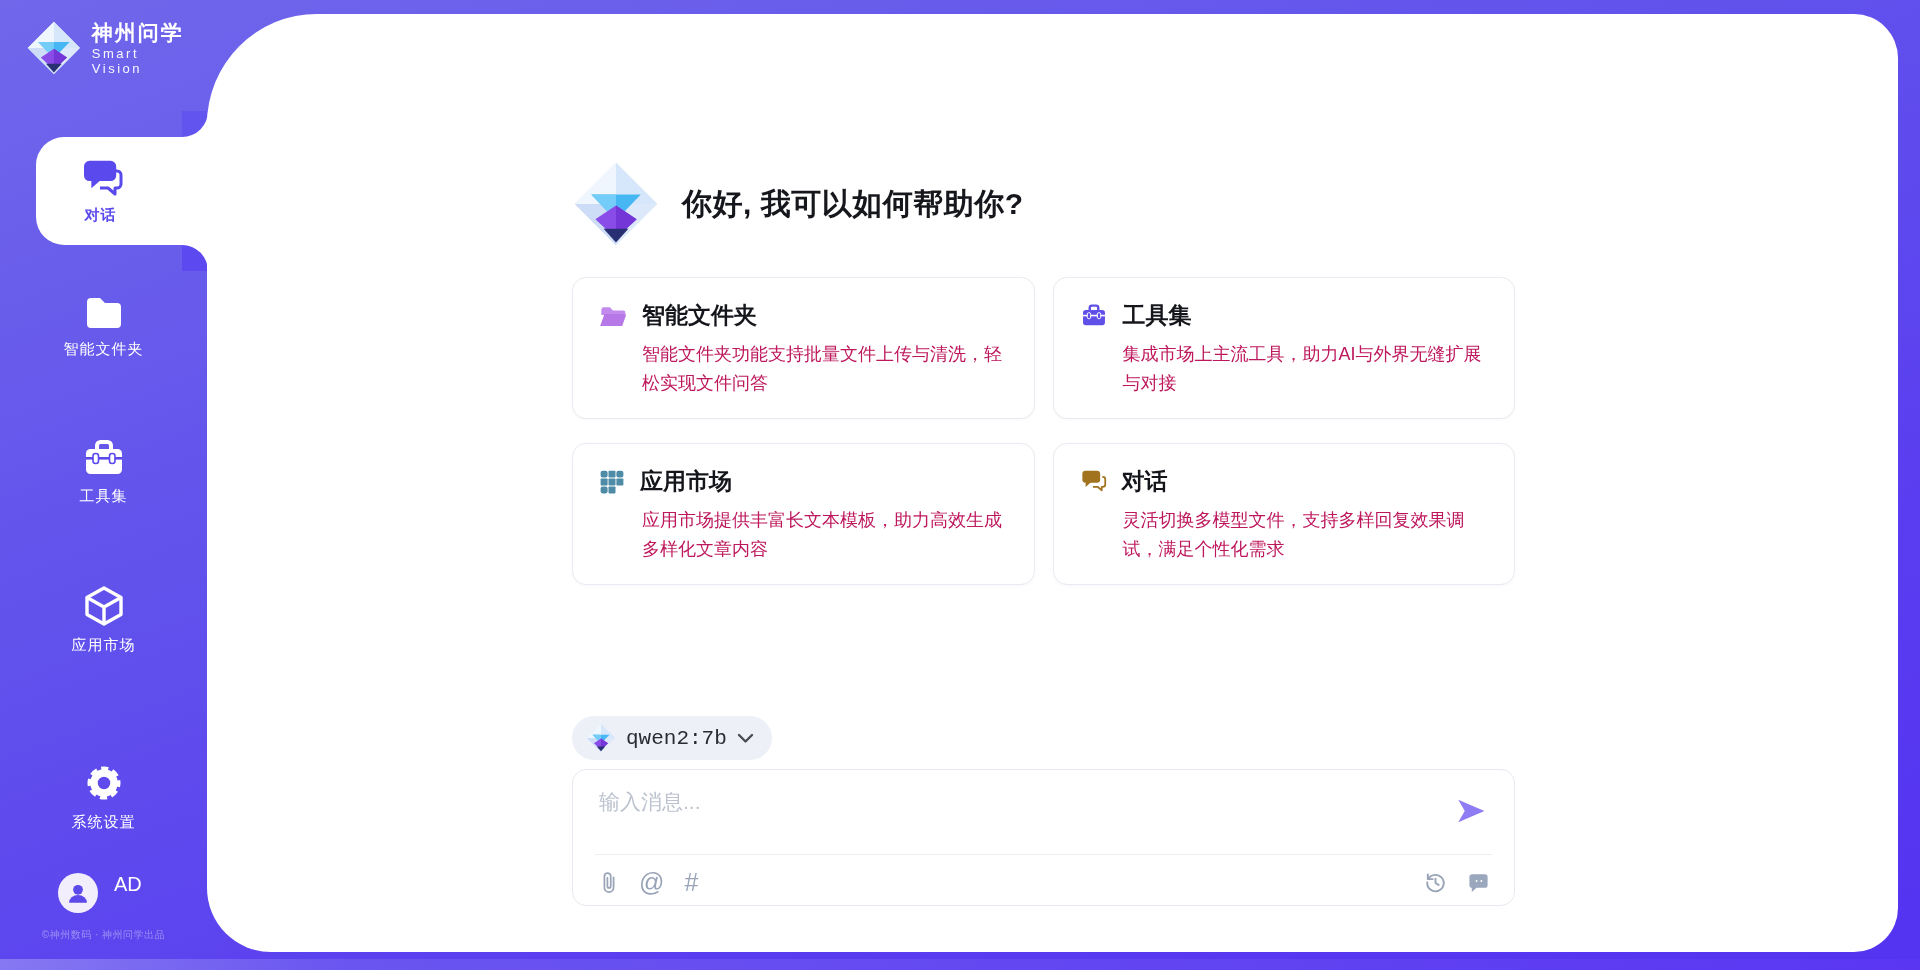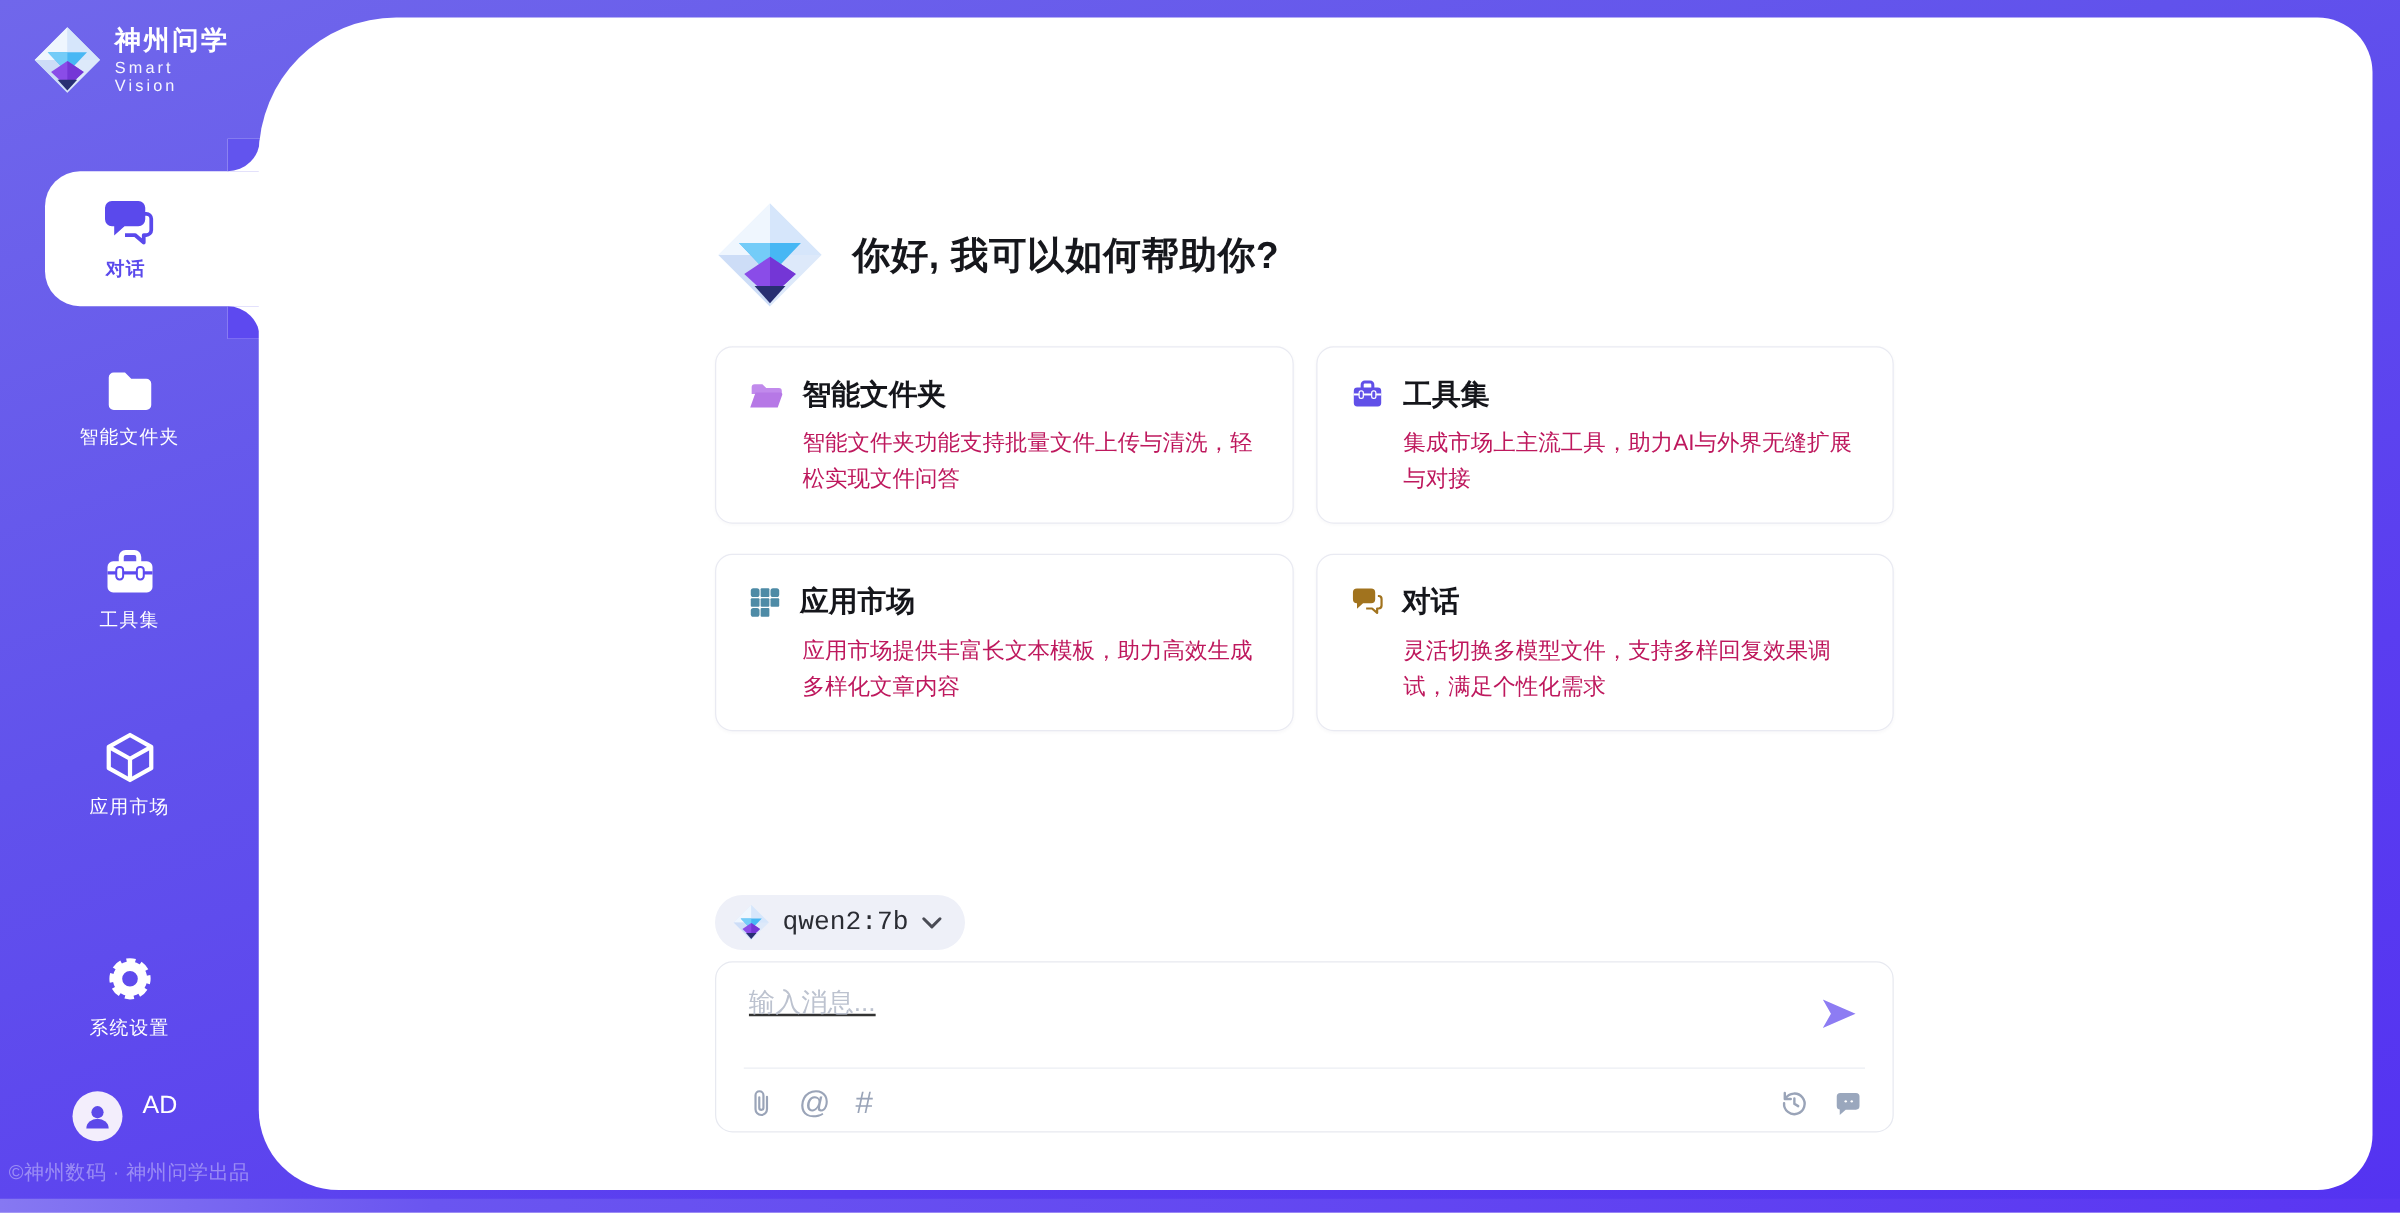--- a/index.html
+++ b/index.html
@@ -36,21 +36,21 @@
   .tab .nav-label { color:#5a49ec; font-weight:700; }
   .fillet { position:absolute; right:0; width:26px; height:26px; background:#fff; }
   .fillet.f-top { top:-26px; } .fillet.f-bot { bottom:-26px; }
   .fillet::before { content:''; position:absolute; inset:0; }
   .fillet.f-top::before { background:#6254ee; border-bottom-right-radius:26px; }
   .fillet.f-bot::before { background:#5d49f0; border-top-right-radius:26px; }
   .user-row { position:absolute; left:58px; top:873px; display:flex; gap:16px; cursor:pointer; }
   .avatar { width:40px; height:40px; border-radius:50%; background:#f3eefc; display:flex; align-items:center; justify-content:center; }
   .user-name { font-size:20px; color:#fff; }
   .copyright { position:absolute; left:0; top:928px; width:207px; text-align:center;
-    font-size:16px; color:rgba(255,255,255,.38); letter-spacing:.5px; }
+    font-size:10px; color:rgba(255,255,255,.38); letter-spacing:.5px; }
   .bottom-strip { position:absolute; left:0; bottom:0; width:1920px; height:11px;
     background:linear-gradient(90deg,#8678f2 0%,#6a55f0 18%,#5a36f2 100%); }
   
   .greeting { position:absolute; left:365px; top:146px; display:flex; align-items:center; gap:22px; }
   .greeting .gem { width:88px; height:88px; }
   .greeting-title { font-size:30px; font-weight:800; color:#16171c; letter-spacing:.5px; }
   
   .cards { position:absolute; left:365px; top:263px; width:943px;
     display:grid; grid-template-columns:1fr 1fr; column-gap:18px; row-gap:24px; }
   .card {
@@ -69,21 +69,21 @@
   .model-pill .gem { width:30px; height:30px; }
   .model-name { font-size:21px; color:#2a2c33;font-family:Liberation Mono, monospace; }
   
   .composer {
     position:absolute; left:365px; top:755px; width:943px; height:137px;
     background:#fff; border:1.5px solid #e7e9f0; border-radius:14px;
   }
   .composer textarea {
     position:absolute; left:26px; top:18px; width:840px; height:58px;
     border:none; outline:none; resize:none; font-family:inherit;
-    font-size:21px; color:#333; background:transparent;text-decoration:underline;
+    font-size:21px; color:#333; background:transparent;
   }
   .composer textarea::placeholder { color:#bcc2cf; }
   .send-btn { position:absolute; right:26px; top:24px; width:34px; height:34px; cursor:pointer; }
   .composer-divider { position:absolute; left:22px; right:22px; top:84px; height:1px; background:#eceef3; }
   .composer-tools { position:absolute; left:26px; top:95px; right:24px; height:34px;
     display:flex; align-items:center; gap:20px; color:#9aa4b8; }
   .tool { cursor:pointer; display:flex; align-items:center; }
   .glyph-icon { font-size:25px; line-height:1; color:#9aa4b8; }
   .spacer { flex:1; }
 </style>

